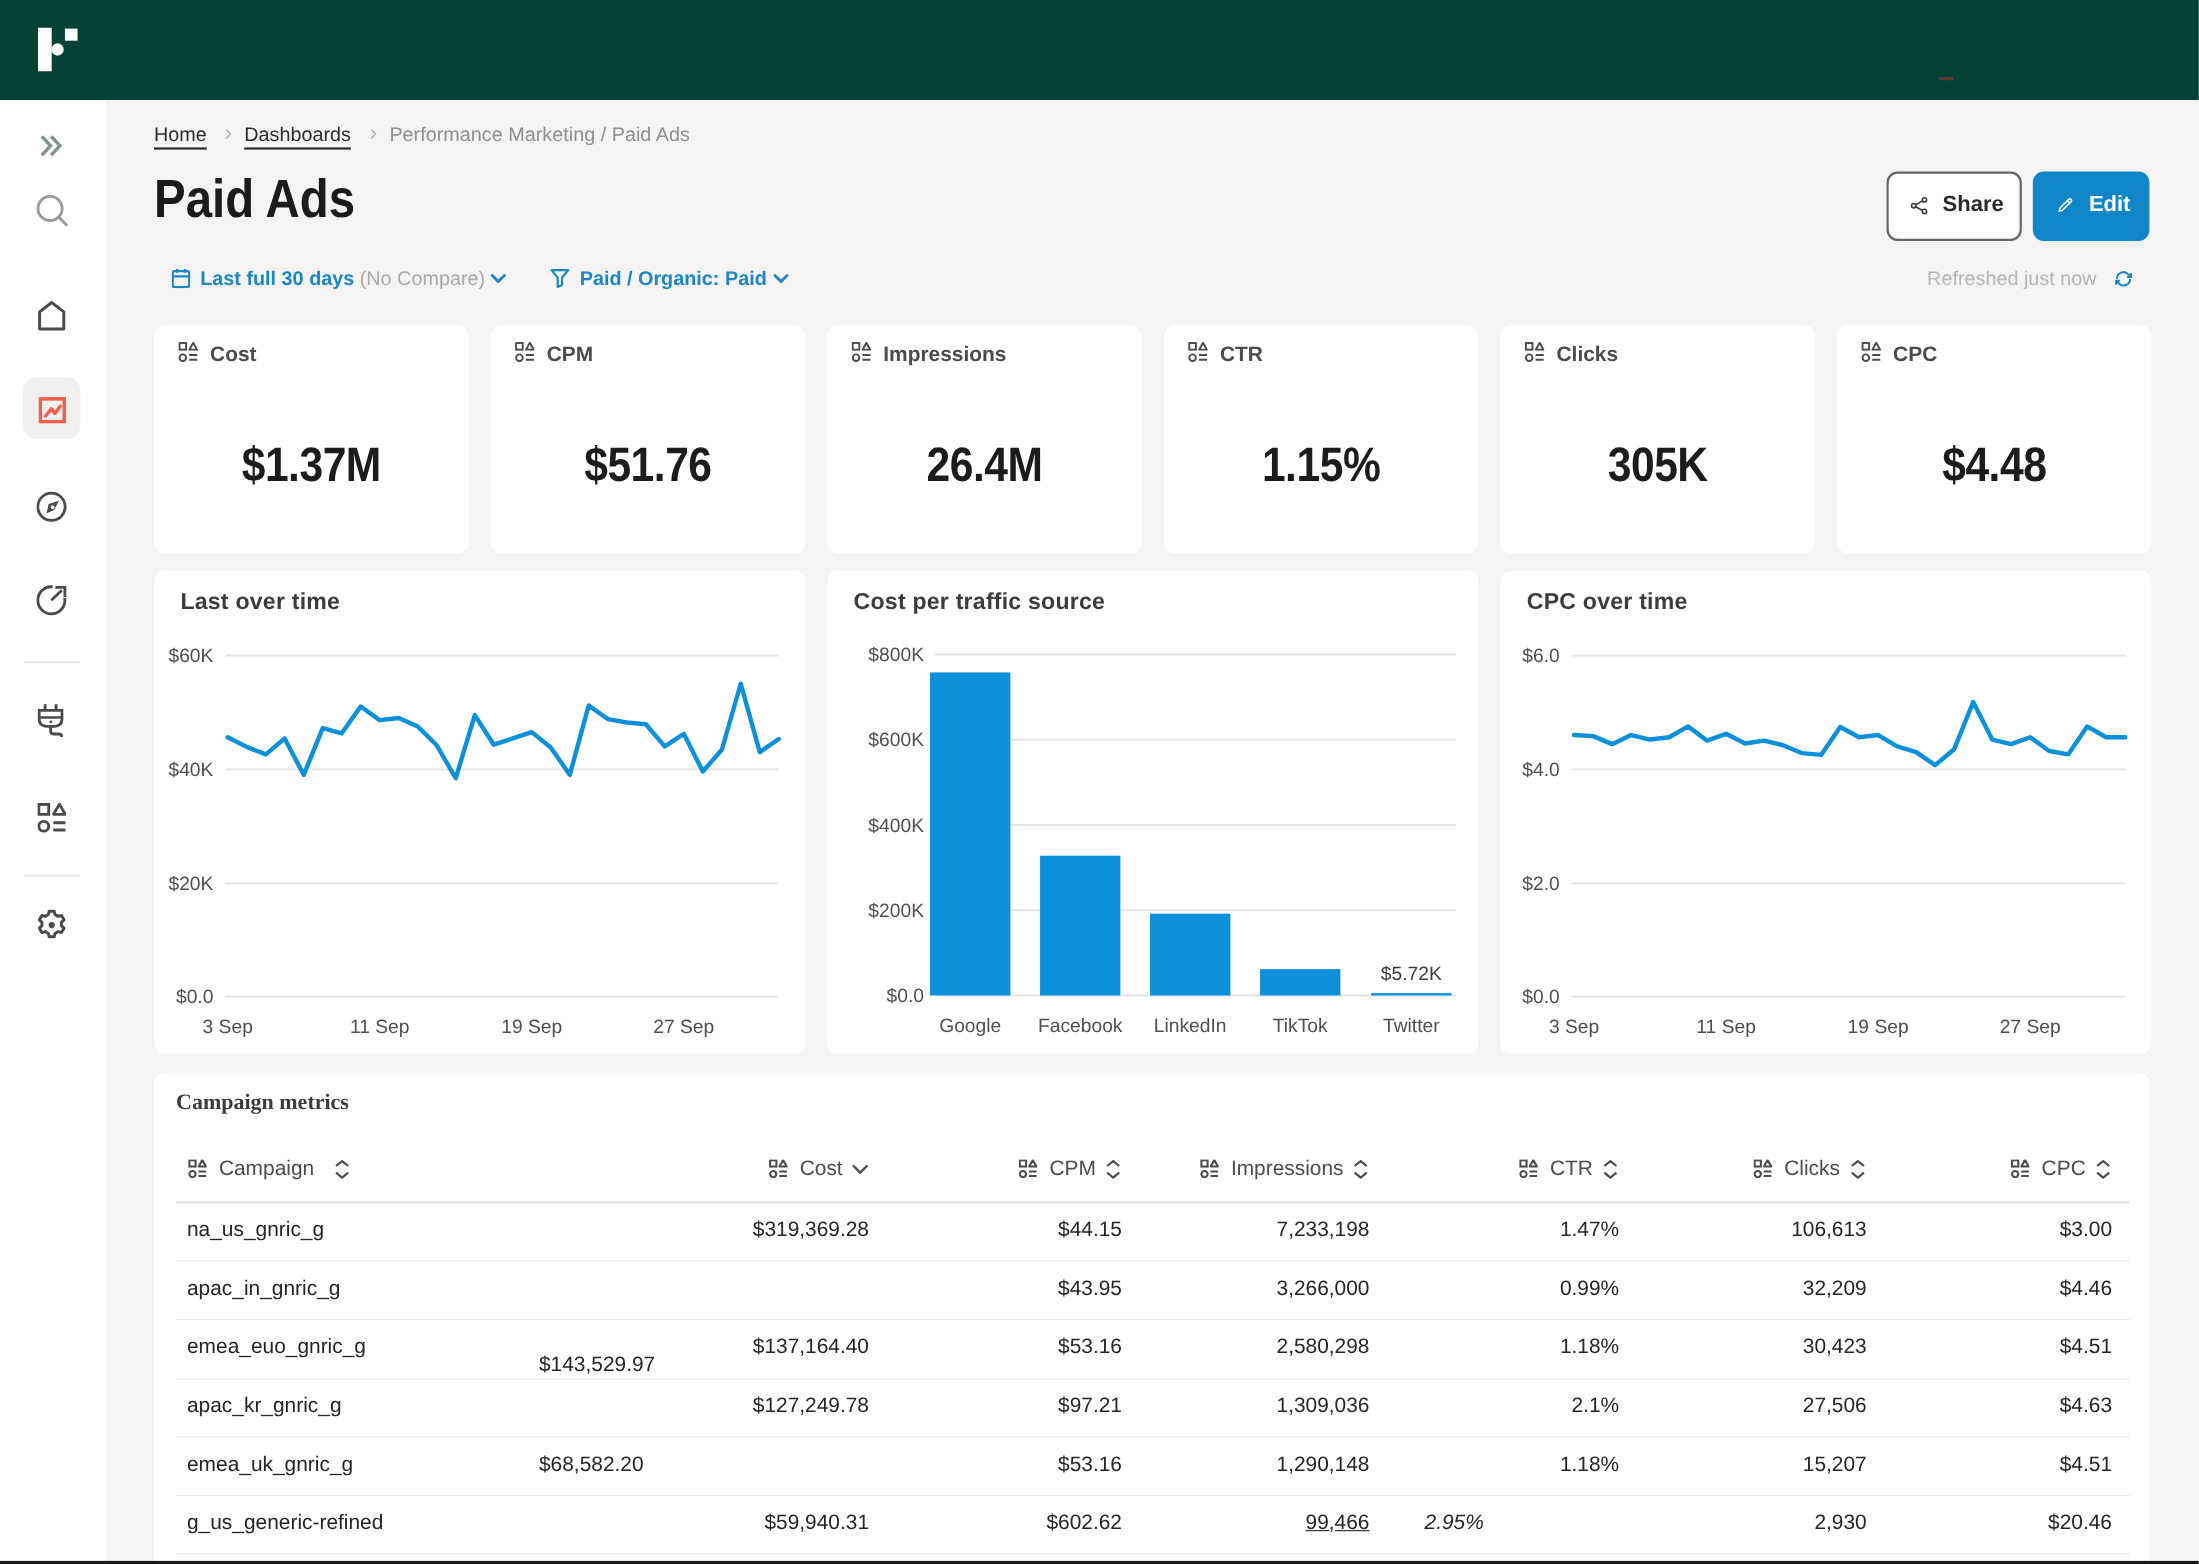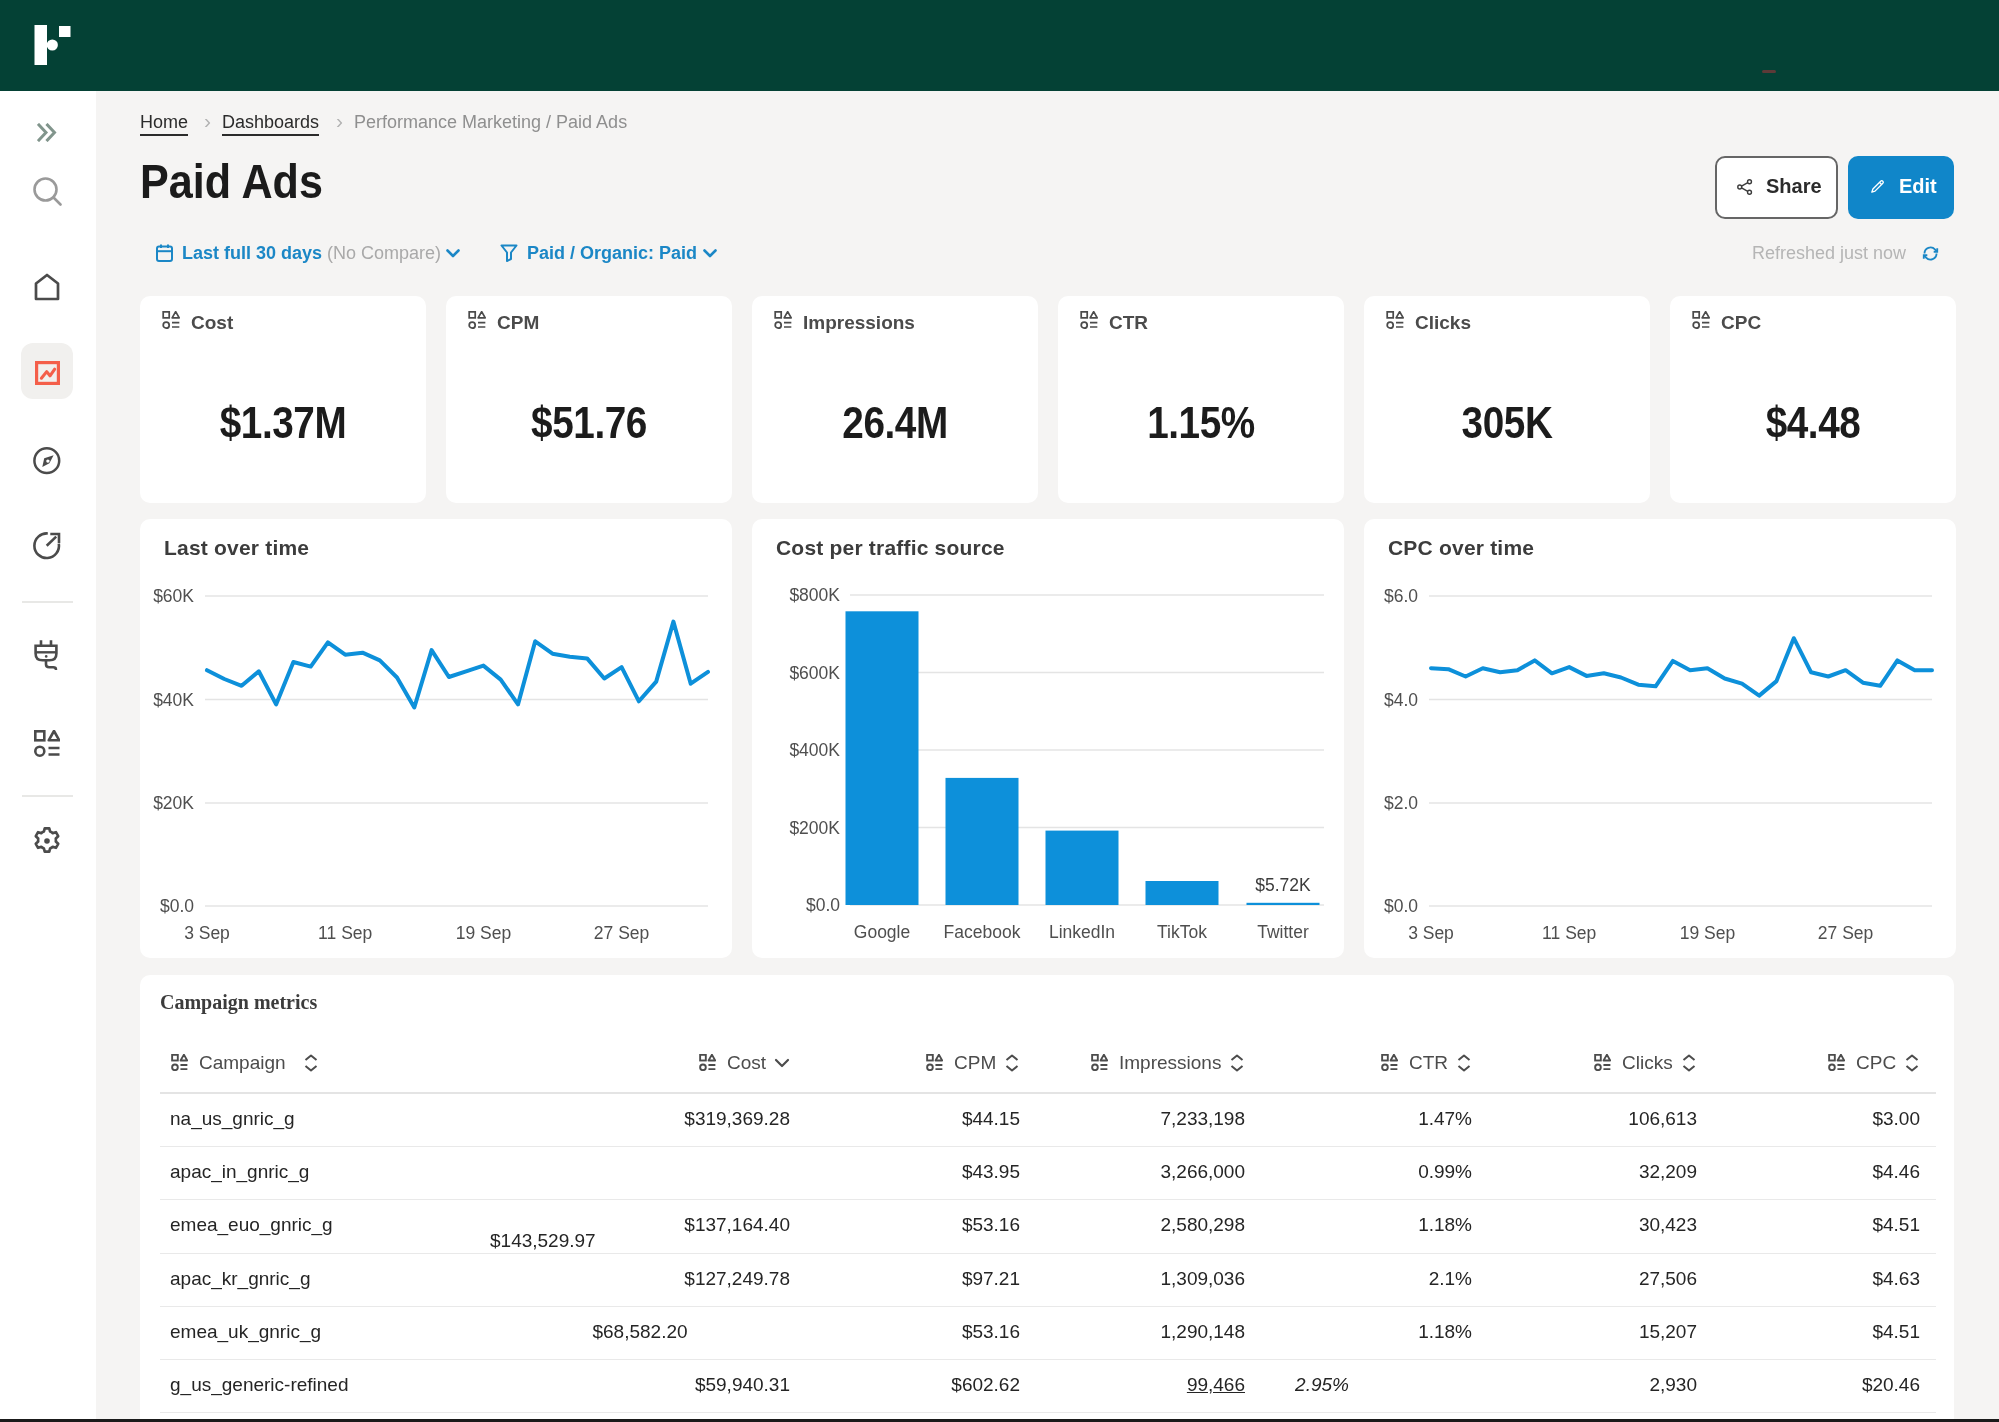--- a/index.html
+++ b/index.html
@@ -348,21 +348,21 @@
 <div class="abs" style="left:160px; top:1199px; width:1776px; height:1.4px; background:#e9e9e9;"></div>
 <div class="abs td" style="left:170px; top:1268px;">apac_kr_gnric_g</div>
 <div class="abs td" style="left:490px; top:1268px; width:300px; text-align:right;">$127,249.78</div>
 <div class="abs td" style="left:720px; top:1268px; width:300px; text-align:right;">$97.21</div>
 <div class="abs td" style="left:945px; top:1268px; width:300px; text-align:right;">1,309,036</div>
 <div class="abs td" style="left:1172px; top:1268px; width:300px; text-align:right;">2.1%</div>
 <div class="abs td" style="left:1397px; top:1268px; width:300px; text-align:right;">27,506</div>
 <div class="abs td" style="left:1620px; top:1268px; width:300px; text-align:right;">$4.63</div>
 <div class="abs" style="left:160px; top:1253px; width:1776px; height:1.4px; background:#e9e9e9;"></div>
 <div class="abs td" style="left:170px; top:1321px;">emea_uk_gnric_g</div>
-<div class="abs td" style="left:490px; top:1321px; width:300px; text-align:center;">$68,582.20</div>
+<div class="abs td" style="left:490px; top:1321px; width:300px; text-align:left;">$68,582.20</div>
 <div class="abs td" style="left:720px; top:1321px; width:300px; text-align:right;">$53.16</div>
 <div class="abs td" style="left:945px; top:1321px; width:300px; text-align:right;">1,290,148</div>
 <div class="abs td" style="left:1172px; top:1321px; width:300px; text-align:right;">1.18%</div>
 <div class="abs td" style="left:1397px; top:1321px; width:300px; text-align:right;">15,207</div>
 <div class="abs td" style="left:1620px; top:1321px; width:300px; text-align:right;">$4.51</div>
 <div class="abs" style="left:160px; top:1306px; width:1776px; height:1.4px; background:#e9e9e9;"></div>
 <div class="abs td" style="left:170px; top:1374px;">g_us_generic-refined</div>
 <div class="abs td" style="left:490px; top:1374px; width:300px; text-align:right;">$59,940.31</div>
 <div class="abs td" style="left:720px; top:1374px; width:300px; text-align:right;">$602.62</div>
 <div class="abs td" style="left:945px; top:1374px; width:300px; text-align:right;text-decoration:underline;">99,466</div>

